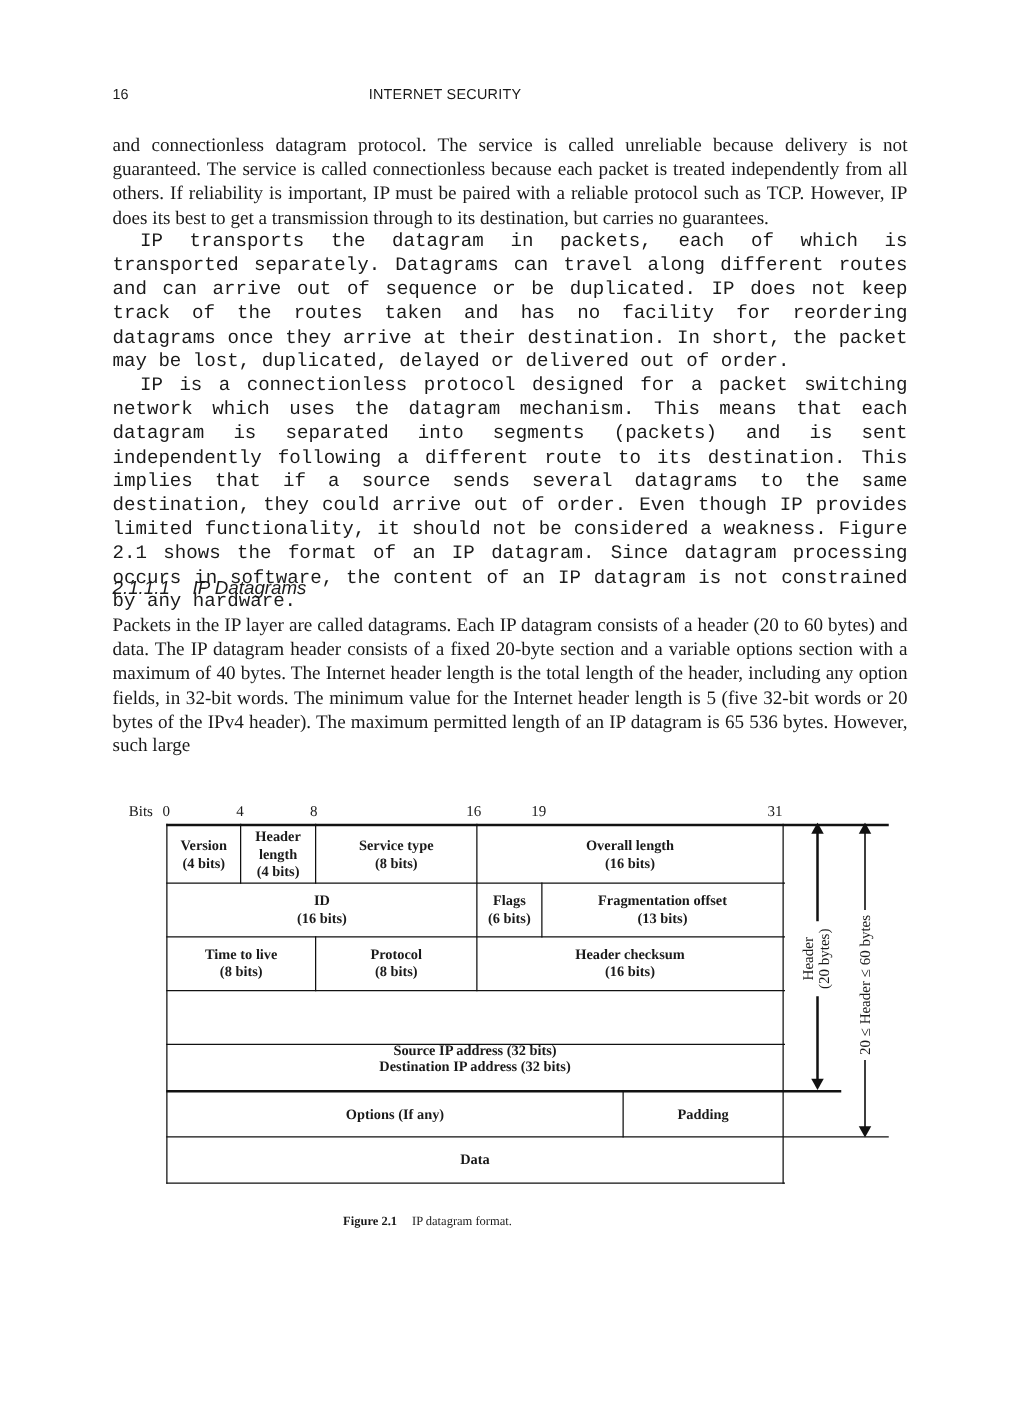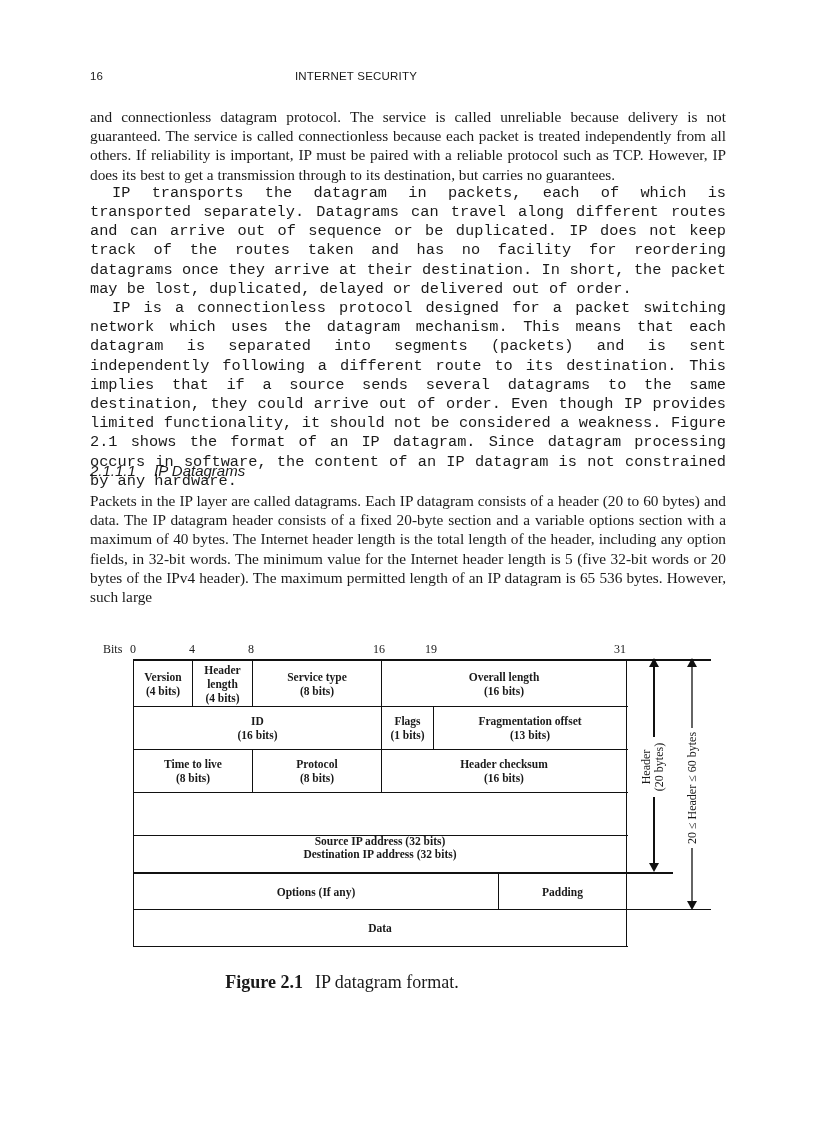--- a/index.html
+++ b/index.html
@@ -22,21 +22,21 @@
   .fig { position:absolute; left:0; top:0; width:816px; height:1123px; pointer-events:none; }
   .fig * { pointer-events:auto; }
   .bitlbl { position:absolute; top:642px; font-family:"Liberation Serif", serif; font-size:12px; }
   .cell { position:absolute; box-sizing:border-box; display:flex; align-items:center; justify-content:center;
     text-align:center; font-family:"Liberation Serif", serif; font-weight:bold; font-size:11.5px; line-height:14px; }
   .hline { position:absolute; background:#111; }
   .vline { position:absolute; background:#111; }
   .rot { position:absolute; transform-origin:center center; transform:rotate(-90deg);
     font-family:"Liberation Serif", serif; font-size:12px; text-align:center; white-space:nowrap; line-height:13px; background:#fff; }
   .caption { position:absolute; top:972px; left:0; width:684px; text-align:center;
-    font-family:"Liberation Serif", serif; font-size:18px; }
+    font-family:"Liberation Serif", serif; font-size:10px; }
   .caption b { margin-right:12px; }
 </style>
 </head>
 <body>
 
 <div class="running-head">
   <span class="pg">16</span>
   <span class="title">INTERNET SECURITY</span>
 </div>
 
@@ -93,21 +93,21 @@
     <div><span>Service type</span><br><span>(8 bits)</span></div>
   </div>
   <div class="cell" style="left:382px; top:661px; width:244px; height:45px;">
     <div><span>Overall length</span><br><span>(16 bits)</span></div>
   </div>
 
   <div class="cell" style="left:134px; top:707px; width:247px; height:42px;">
     <div><span>ID</span><br><span>(16 bits)</span></div>
   </div>
   <div class="cell" style="left:382px; top:707px; width:51px; height:42px;">
-    <div><span>Flags</span><br><span>(1 bits)</span></div>
+    <div><span>Flags</span><br><span>(6 bits)</span></div>
   </div>
   <div class="cell" style="left:434px; top:707px; width:192px; height:42px;">
     <div><span>Fragmentation offset</span><br><span>(13 bits)</span></div>
   </div>
 
   <div class="cell" style="left:134px; top:750px; width:118px; height:42px;">
     <div><span>Time to live</span><br><span>(8 bits)</span></div>
   </div>
   <div class="cell" style="left:253px; top:750px; width:128px; height:42px;text-align:center;">
     <div><span>Protocol</span><br><span>(8 bits)</span></div>

